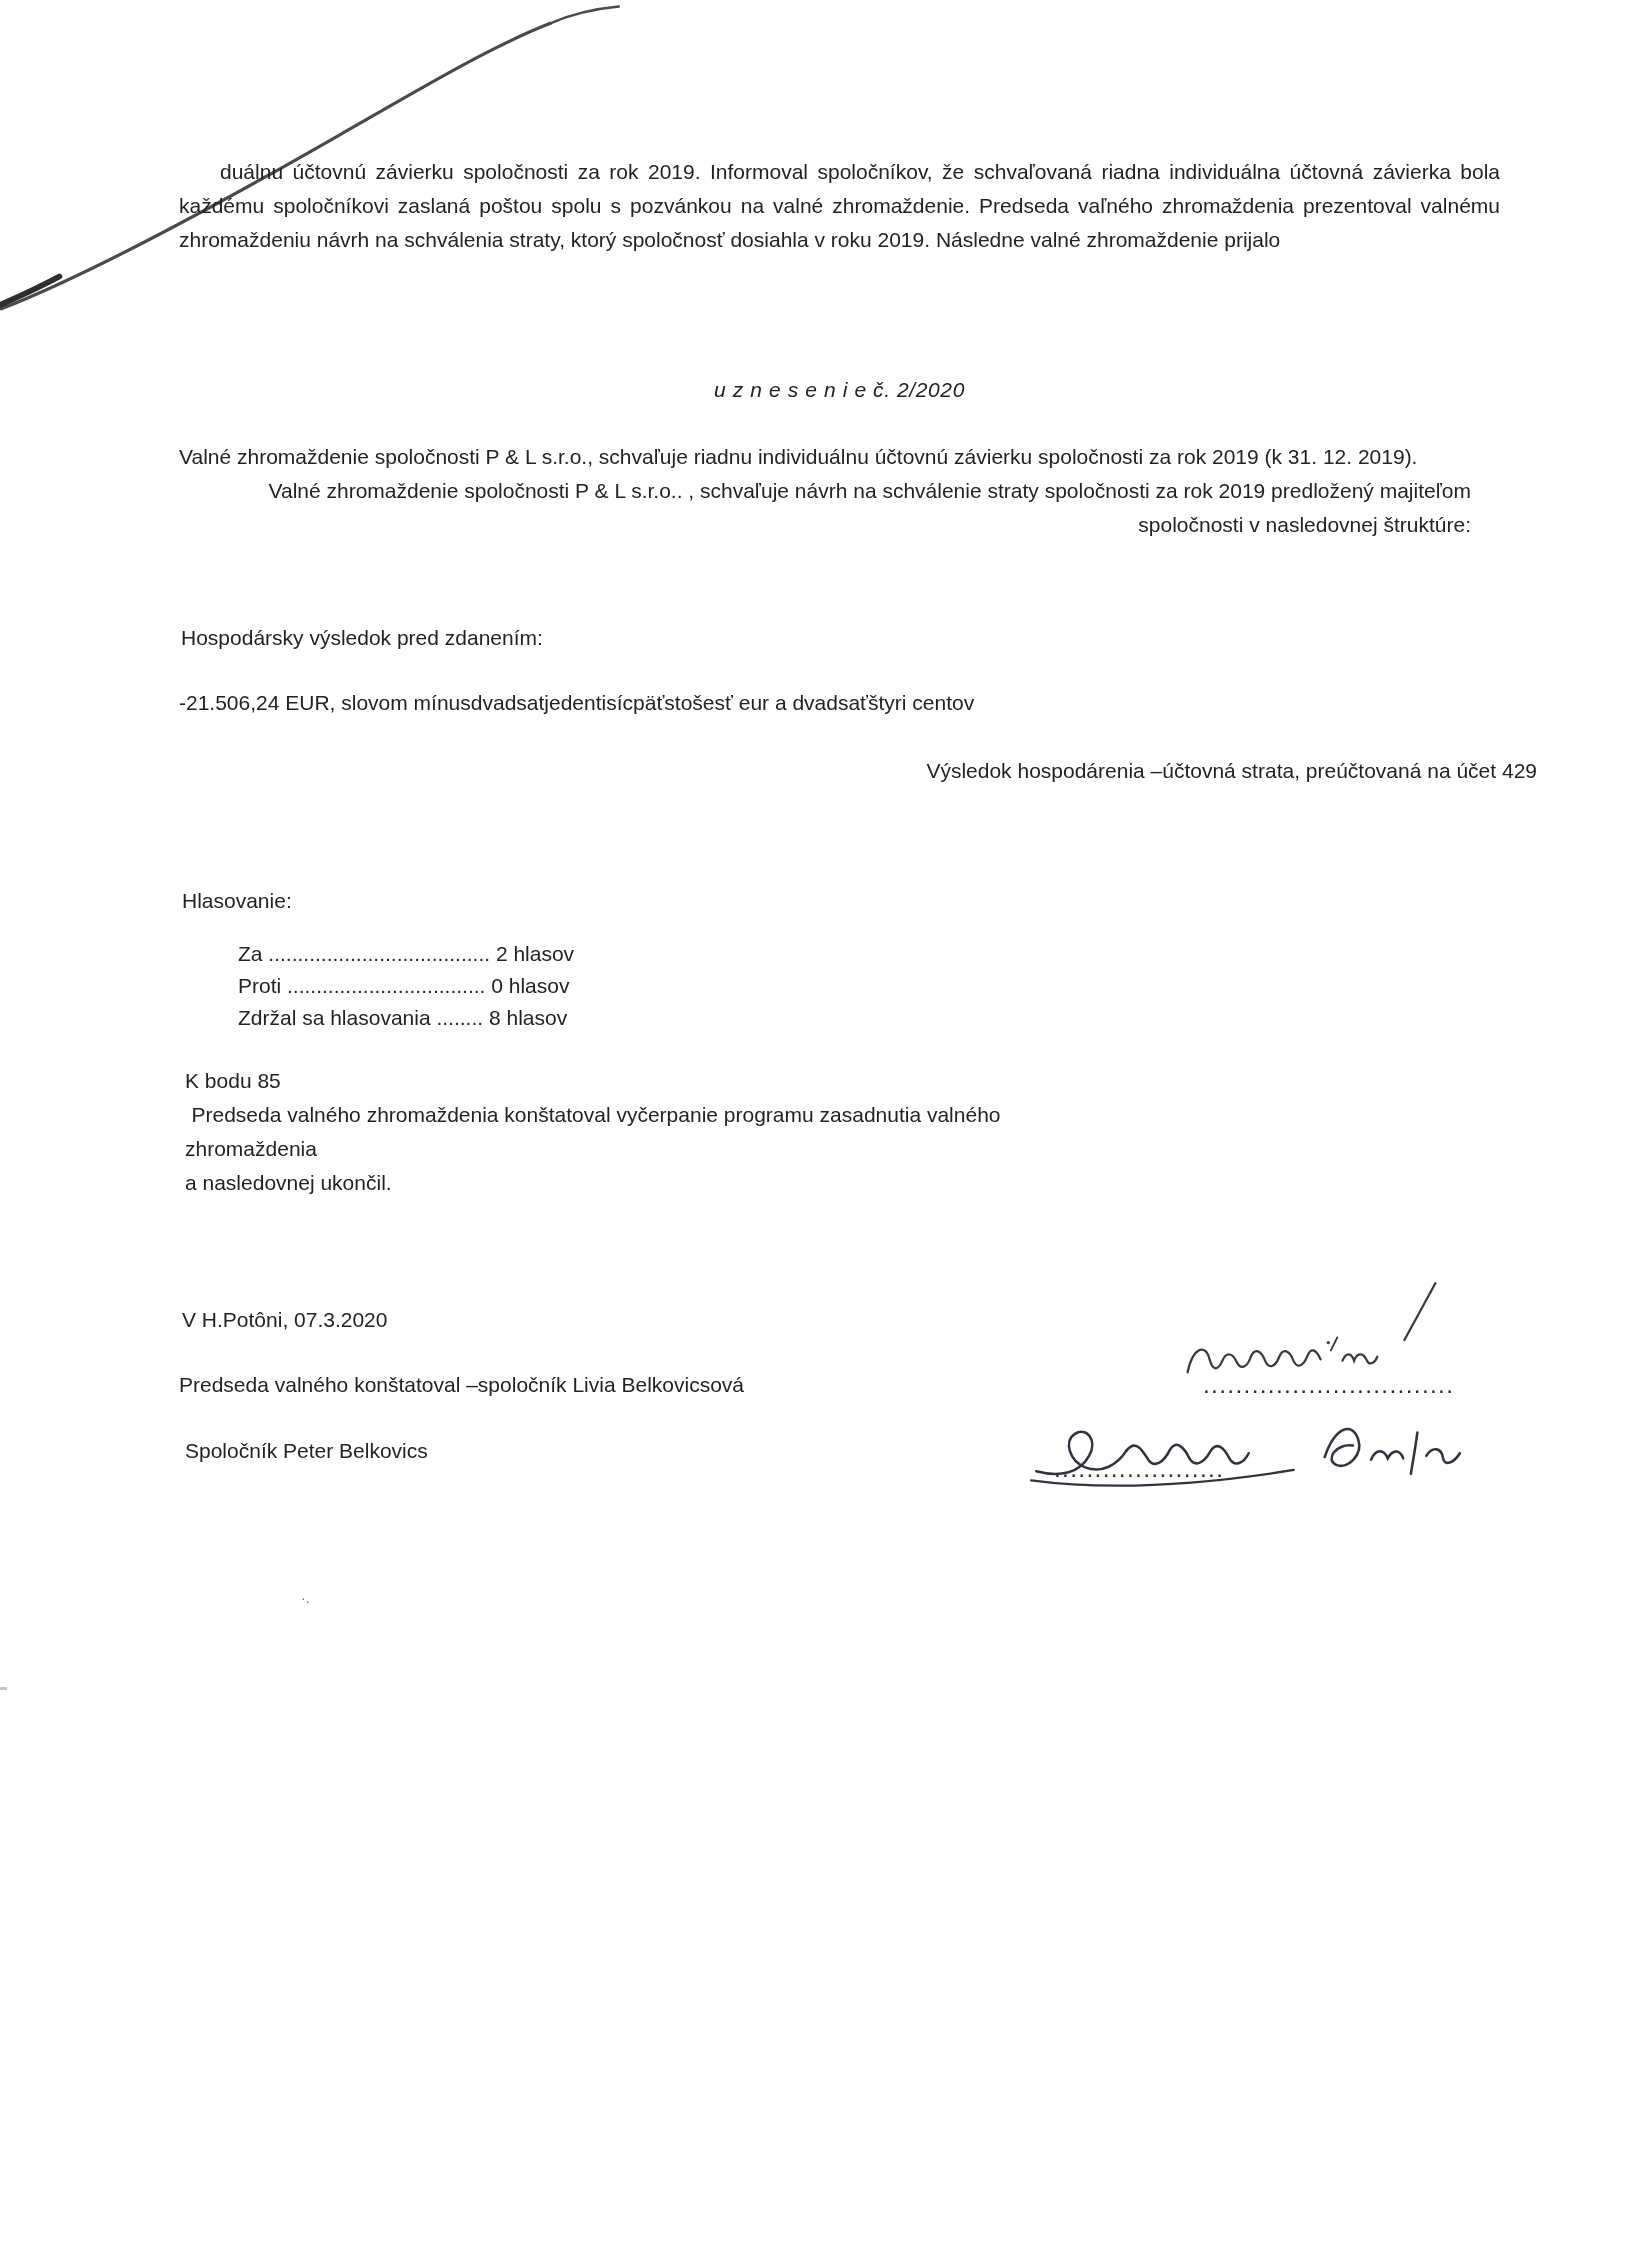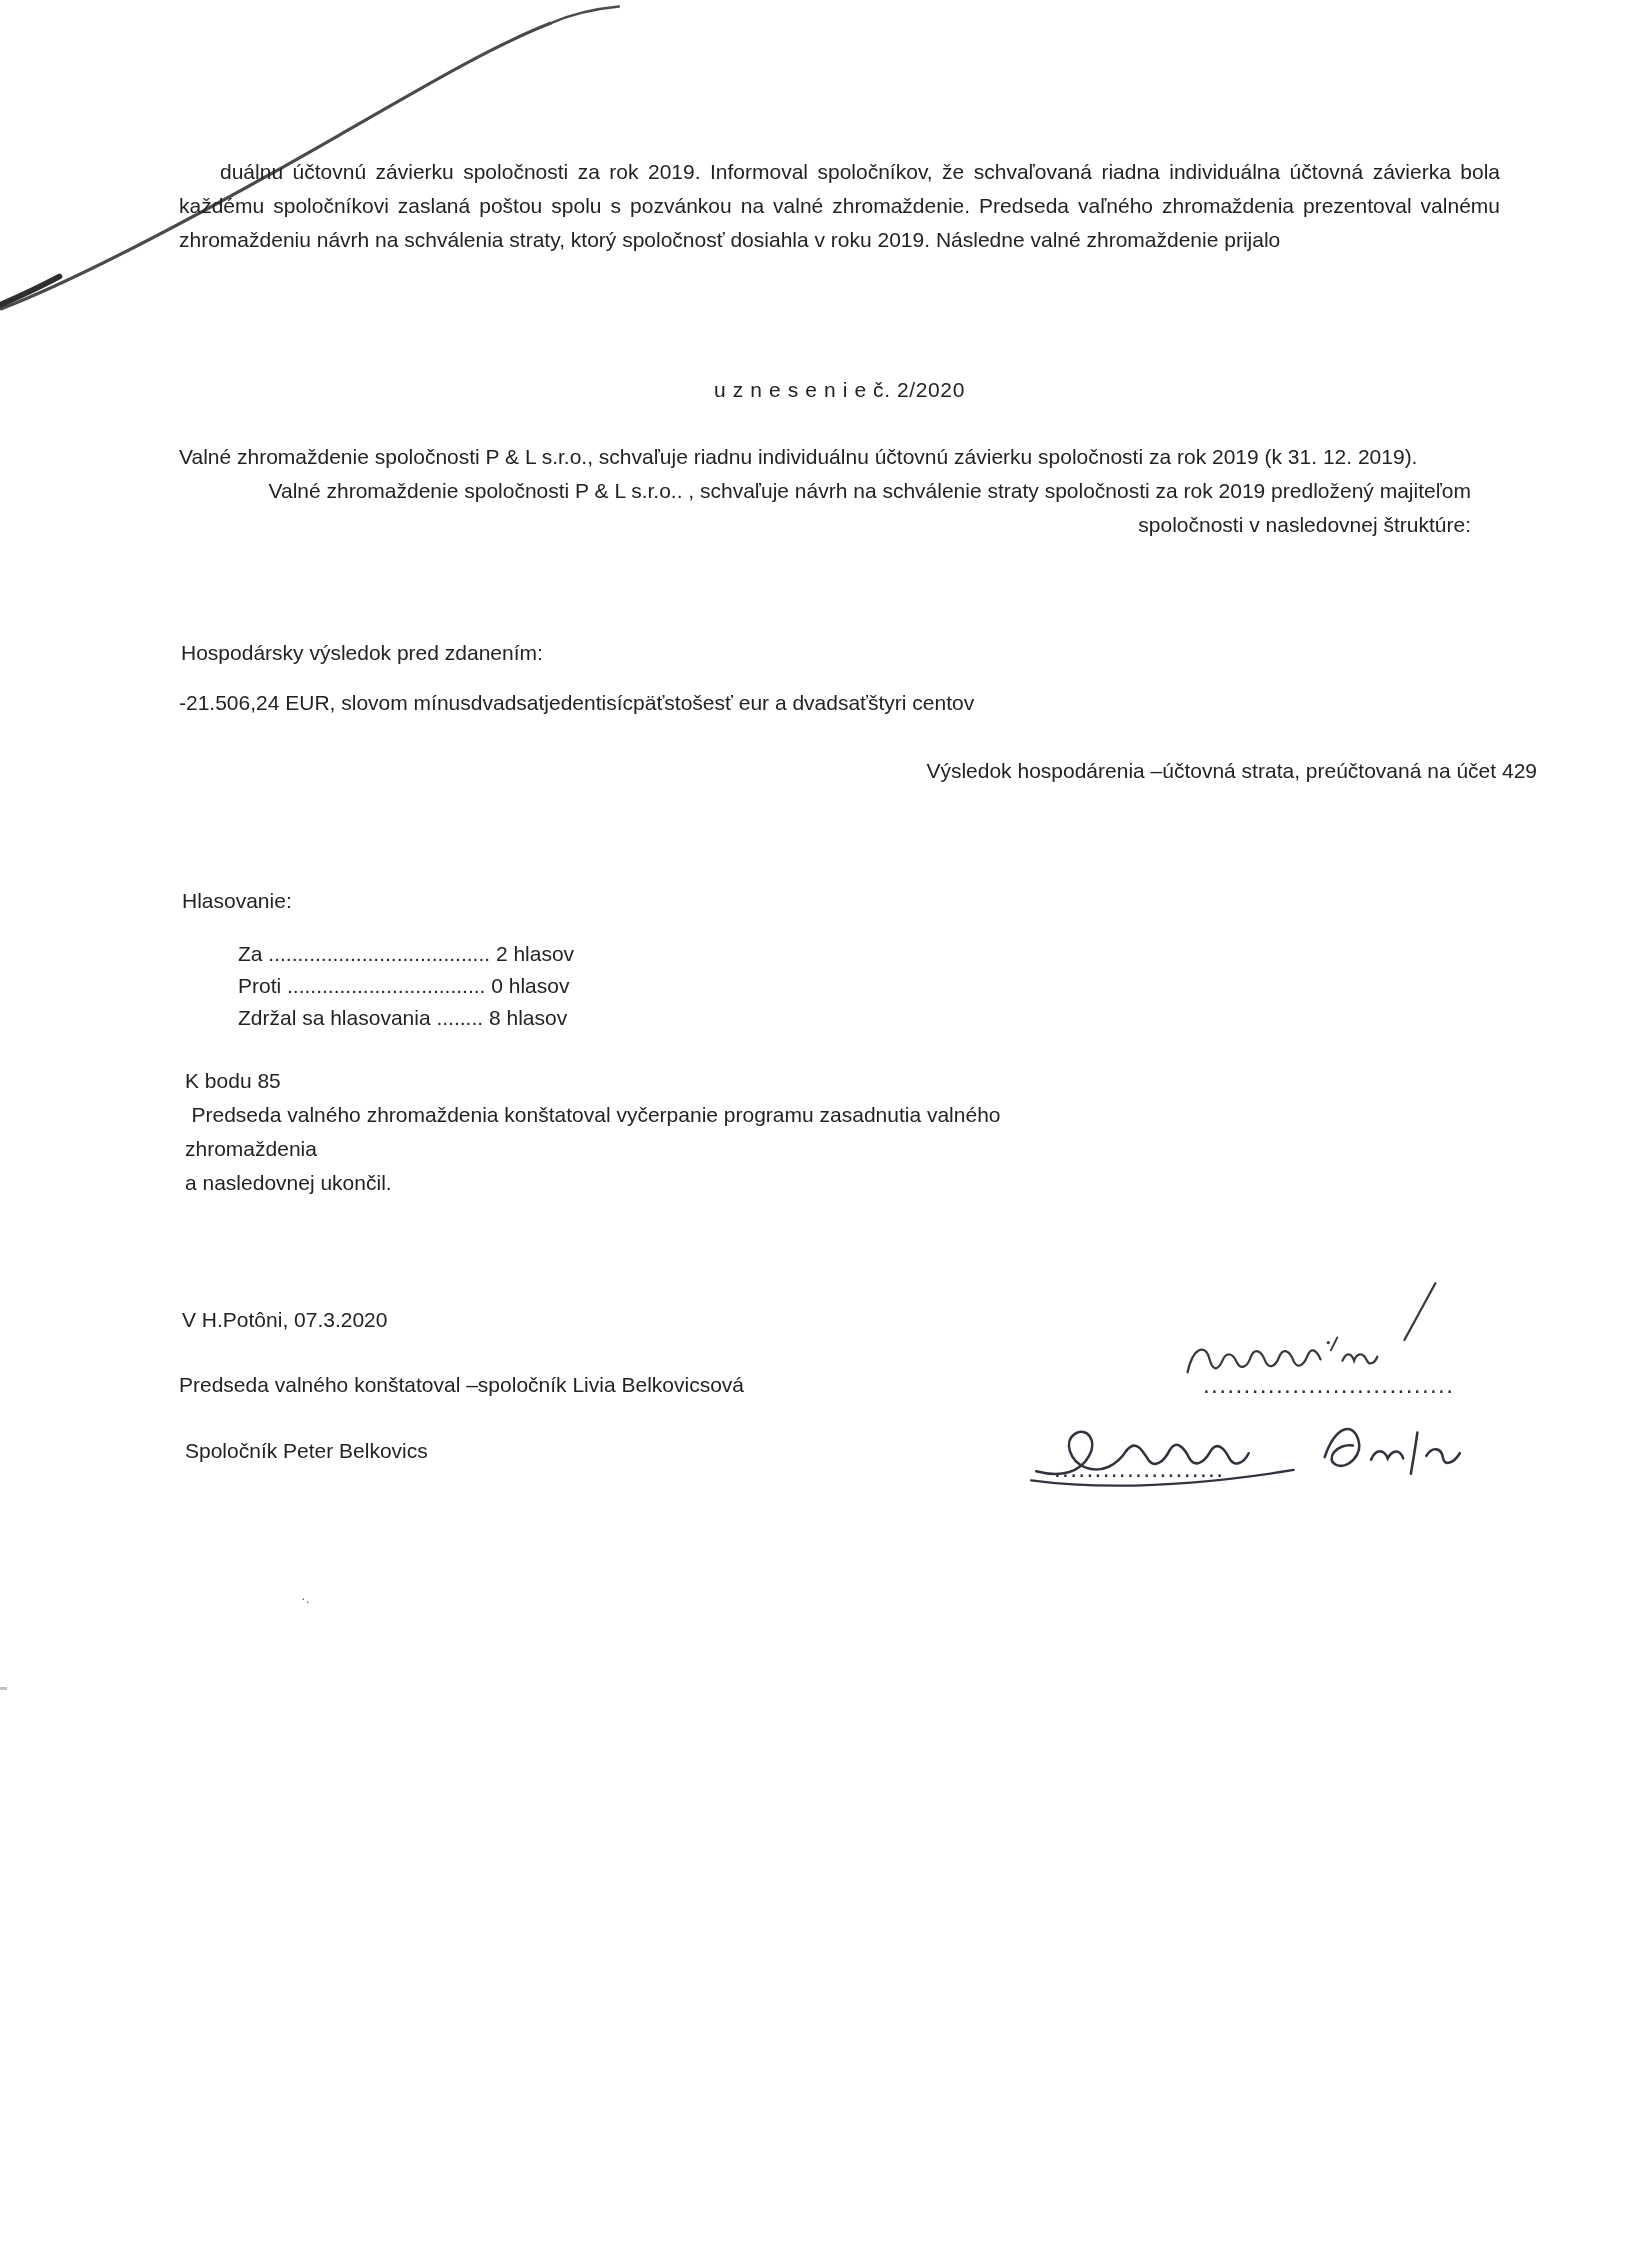--- a/index.html
+++ b/index.html
@@ -12,21 +12,21 @@
     overflow:hidden;color:#222222;
   }
   .abs{position:absolute;}
   .txt{
     font-size:21px;line-height:34px;color:#232323;
     white-space:normal;
   }
   .intro{
     text-align:justify;text-indent:41px;
   }
-  .center{text-align:center;letter-spacing:0.6px;}
+  .center{text-align:center;letter-spacing:0.6px;font-style:italic;}
   .votes div{line-height:32px;}
   .dotsline{letter-spacing:1.3px;color:#2b2b2b;font-size:24.5px;}
   .artifact-mark{font-size:14px;color:#666;}
   .edge-smudge{width:6.5px;height:2.6px;background:#9a9a9a;opacity:.6;border-radius:1.3px;}
   svg{display:block;}
   .sig{z-index:3;}
   .under-dots{z-index:2;}
 </style>
 </head>
 <body>
@@ -41,21 +41,21 @@
 
   <div class="abs txt intro" style="left:179px;top:155px;width:1321px;">duálnu účtovnú závierku spoločnosti za rok 2019. Informoval spoločníkov, že schvaľovaná riadna individuálna účtovná závierka bola každému spoločníkovi zaslaná poštou spolu s pozvánkou na valné zhromaždenie. Predseda vaľného zhromaždenia prezentoval valnému zhromaždeniu návrh na schválenia straty,  ktorý spoločnosť dosiahla v roku 2019. Následne valné zhromaždenie prijalo</div>
 
   <div class="abs txt center" style="left:179px;top:373px;width:1321px;">u z n e s e n i e č. 2/2020</div>
 
   <div class="abs" style="left:179px;top:440px;width:1292px;">
     <p class="txt" style="margin:0;">Valné zhromaždenie spoločnosti P &amp; L s.r.o., schvaľuje riadnu individuálnu účtovnú závierku spoločnosti za rok 2019 (k 31. 12. 2019).</p>
     <p class="txt" style="margin:0;text-align:right;">Valné zhromaždenie spoločnosti P &amp; L s.r.o.. , schvaľuje návrh na schválenie straty spoločnosti za rok 2019  predložený majiteľom spoločnosti v nasledovnej štruktúre:</p>
   </div>
 
-  <div class="abs txt" style="left:181px;top:621px;margin-top:15px;">Hospodársky výsledok pred zdanením:</div>
+  <div class="abs txt" style="left:181px;top:621px;">Hospodársky výsledok pred zdanením:</div>
 
   <div class="abs txt" style="left:179px;top:686px;width:1356px;">-21.506,24 EUR, slovom mínusdvadsatjedentisícpäťstošesť eur a dvadsaťštyri centov</div>
 
   <div class="abs txt" style="left:181px;top:754px;width:1356px;text-align:right;">Výsledok hospodárenia –účtovná strata, preúčtovaná na účet 429</div>
 
   <div class="abs txt" style="left:182px;top:884px;">Hlasovanie:</div>
 
   <div class="abs txt votes" style="left:238px;top:938px;width:904px;">
     <div>Za ...................................... 2   hlasov</div>
     <div>Proti .................................. 0 hlasov</div>

